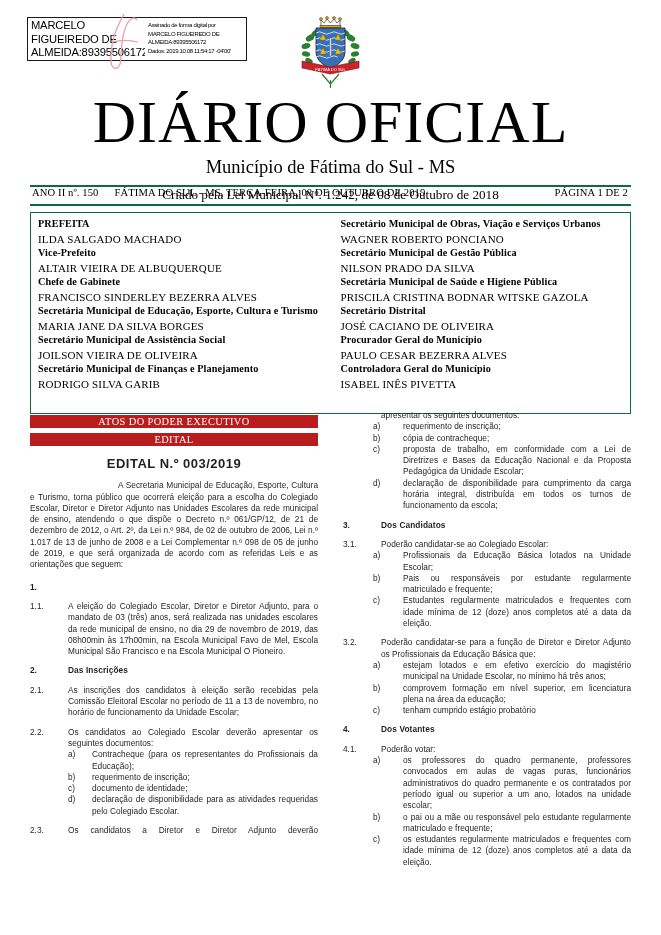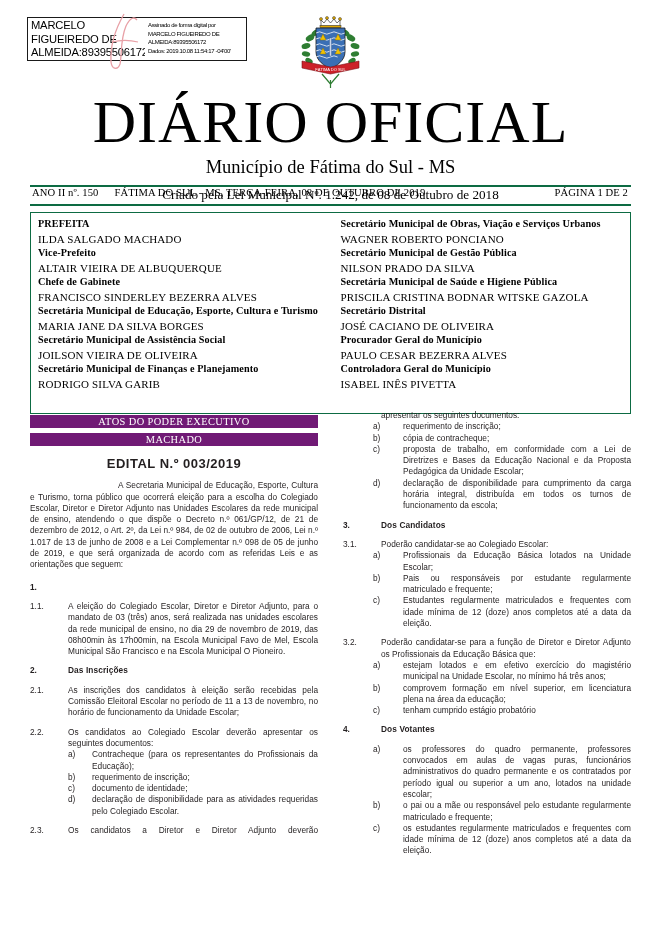--- a/index.html
+++ b/index.html
@@ -152,21 +152,21 @@
   .off-name {
     font-family: "Liberation Serif", "DejaVu Serif", serif;
     font-size: 11px;
     line-height: 14.5px;
     letter-spacing: 0.15px;
   }
 
   
   .banner {
     position: absolute;
-    background: #701a75;
+    background: #b91c1c;
     color: #ffffff;
     text-align: center;
     font-family: "Liberation Serif", "DejaVu Serif", serif;
     font-size: 10.4px;
     letter-spacing: 0.4px;
     display: flex;
     align-items: center;
     justify-content: center;
   }
   #banner-atos { left: 30px; top: 415px; width: 288px; height: 13px; }
@@ -337,21 +337,21 @@
       <div class="off-role">Secretário Distrital</div>
       <div class="off-name">JOSÉ CACIANO DE OLIVEIRA</div>
       <div class="off-role">Procurador Geral do Município</div>
       <div class="off-name">PAULO CESAR BEZERRA ALVES</div>
       <div class="off-role">Controladora Geral do Município</div>
       <div class="off-name">ISABEL INÊS PIVETTA</div>
     </div>
   </div>
 
   <div class="banner" id="banner-atos">ATOS DO PODER EXECUTIVO</div>
-  <div class="banner" id="banner-edital">MACHADO</div>
+  <div class="banner" id="banner-edital">EDITAL</div>
 
   <div class="col" id="col-left">
 
     <div class="edital-no">EDITAL N.º 003/2019</div>
 
     <div class="spacer-lg"></div>
 
     <p class="para indent-first">A Secretaria Municipal de Educação, Esporte, Cultura e Turismo, torna público que ocorrerá eleição para a escolha do Colegiado Escolar, Diretor e Diretor Adjunto nas Unidades Escolares da rede municipal de ensino, atendendo o que dispõe o Decreto n.º 061/GP/12, de 21 de dezembro de 2012, o Art. 2º, da Lei n.º 984, de 02 de outubro de 2006, Lei n.º 1.017 de 13 de junho de 2008 e a Lei Complementar n.º 098 de 05 de junho de 2019, e que será organizada de acordo com as referidas Leis e as orientações que seguem:</p>
 
     <div class="spacer-lg"></div>
@@ -487,20 +487,24 @@
 
     <div class="spacer-sm"></div>
 
     <div class="numhead">
       <span class="n">4.</span>
       <span class="t">Dos Votantes</span>
     </div>
 
     <div class="spacer-sm"></div>
 
+    <div class="clause">
+      <span class="n">4.1.</span>
+      <span class="t">Poderão votar:</span>
+    </div>
 
     <div class="alpha wide">
       <span class="n">a)</span>
       <span class="t">os professores do quadro permanente, professores convocados em aulas de vagas puras, funcionários administrativos do quadro permanente e os contratados por período igual ou superior a um ano, lotados na unidade escolar;</span>
     </div>
     <div class="alpha wide">
       <span class="n">b)</span>
       <span class="t">o pai ou a mãe ou responsável pelo estudante regularmente matriculado e frequente;</span>
     </div>
     <div class="alpha wide">

